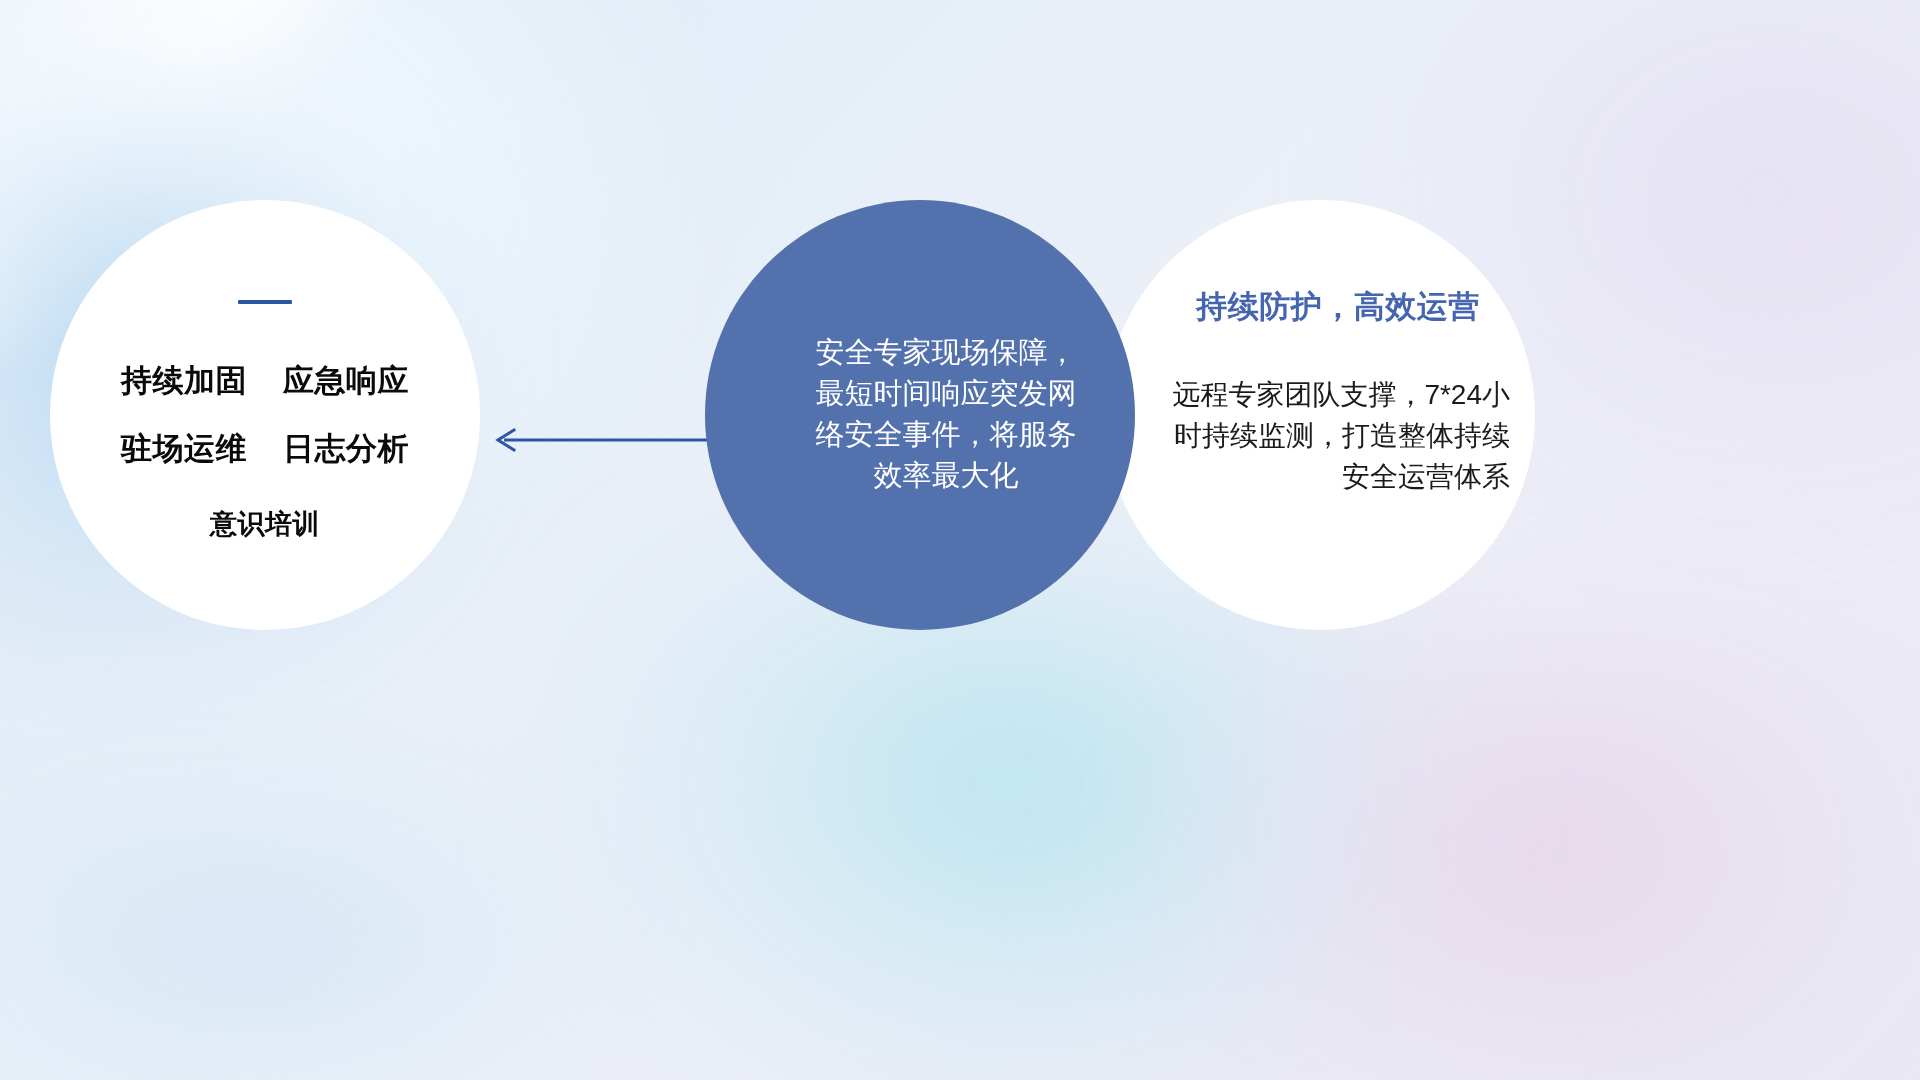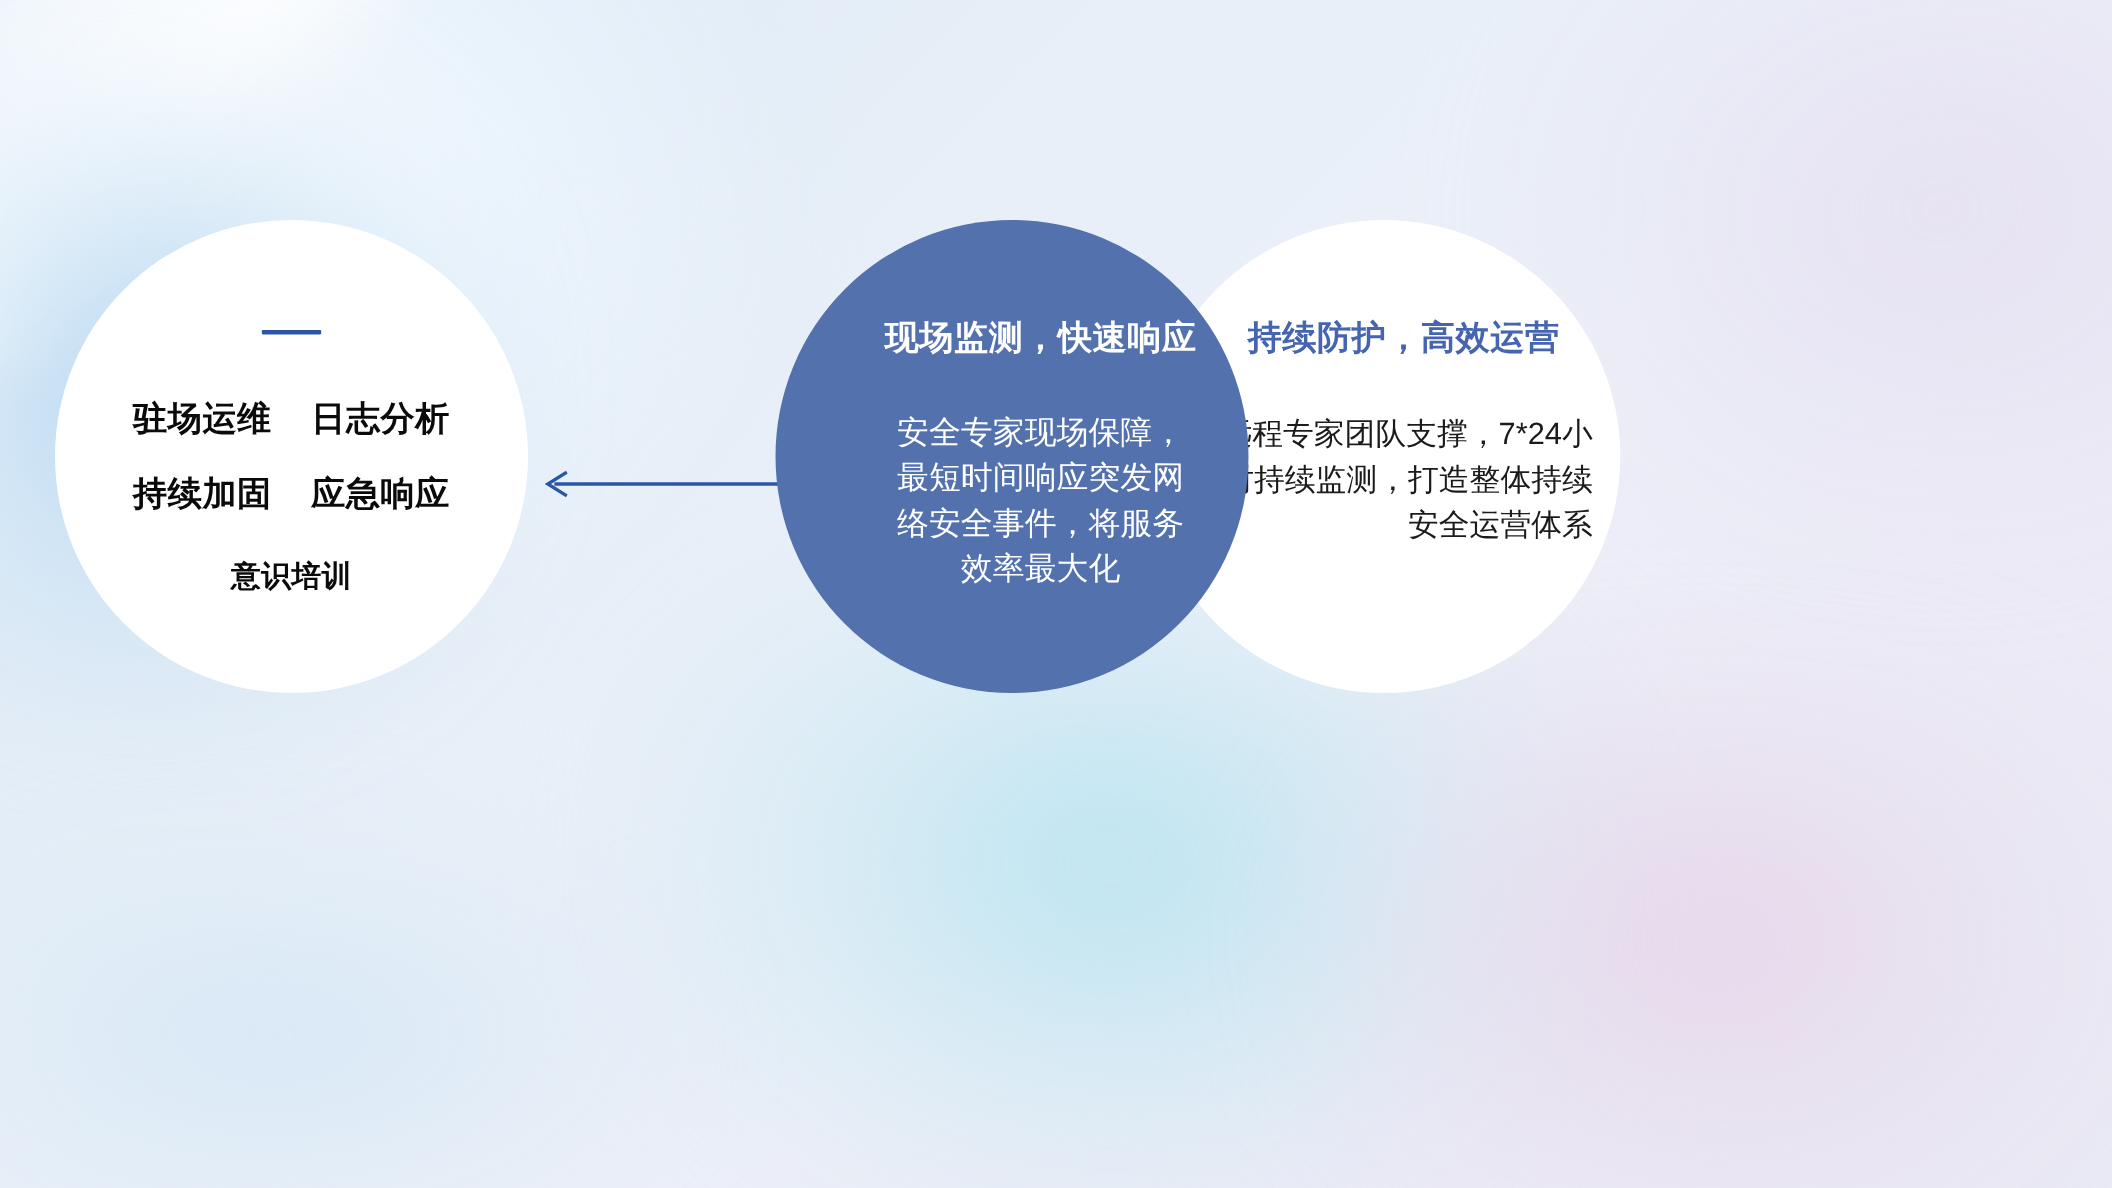--- a/index.html
+++ b/index.html
@@ -84,21 +84,21 @@
     background:#ffffff;
     justify-content:center;
   }
   .circle-mid {
     left:705px; top:200px;
     width:430px; height:430px;
     background:#5271ad;
     z-index:3;
   }
   .circle-right {
-    left:1043px; top:200px;
+    left:1105px; top:200px;
     width:430px; height:430px;
     background:#ffffff;
     z-index:2;
   }
 
   
   .left-inner {
     width:100%;
     display:flex;
     flex-direction:column;
@@ -208,40 +208,39 @@
       <line x1="228" y1="22" x2="16" y2="22" stroke="#2b56a8" stroke-width="3"></line>
       <polyline points="26,12 10,22 26,32" fill="none" stroke="#2b56a8" stroke-width="3" stroke-linecap="square" stroke-linejoin="miter"></polyline>
     </svg>
   </div>
 
   <div class="circle circle-left">
     <div class="left-inner">
       <div class="divider"></div>
 
       <div class="kw-row">
+        <span class="kw">持续加固</span>
+        <span class="kw">应急响应</span>
+      </div>
+
+      <div class="kw-row">
         <span class="kw">驻场运维</span>
         <span class="kw">日志分析</span>
-      </div>
-
-      <div class="kw-row">
-        <span class="kw">持续加固</span>
-        <span class="kw">应急响应</span>
       </div>
 
       <div class="kw-single">意识培训</div>
     </div>
   </div>
 
   <div class="circle circle-right">
     <div class="right-inner">
       <div class="right-title">持续防护，高效运营</div>
       <div class="right-body">远程专家团队支撑，7*24小时持续监测，打造整体持续安全运营体系</div>
     </div>
   </div>
 
   <div class="circle circle-mid">
     <div class="mid-inner">
-      <div class="mid-title">现场监测，快速响应</div>
       <div class="mid-body">安全专家现场保障，最短时间响应突发网络安全事件，将服务效率最大化</div>
     </div>
   </div>
 
 </div>
 
 </body></html>

